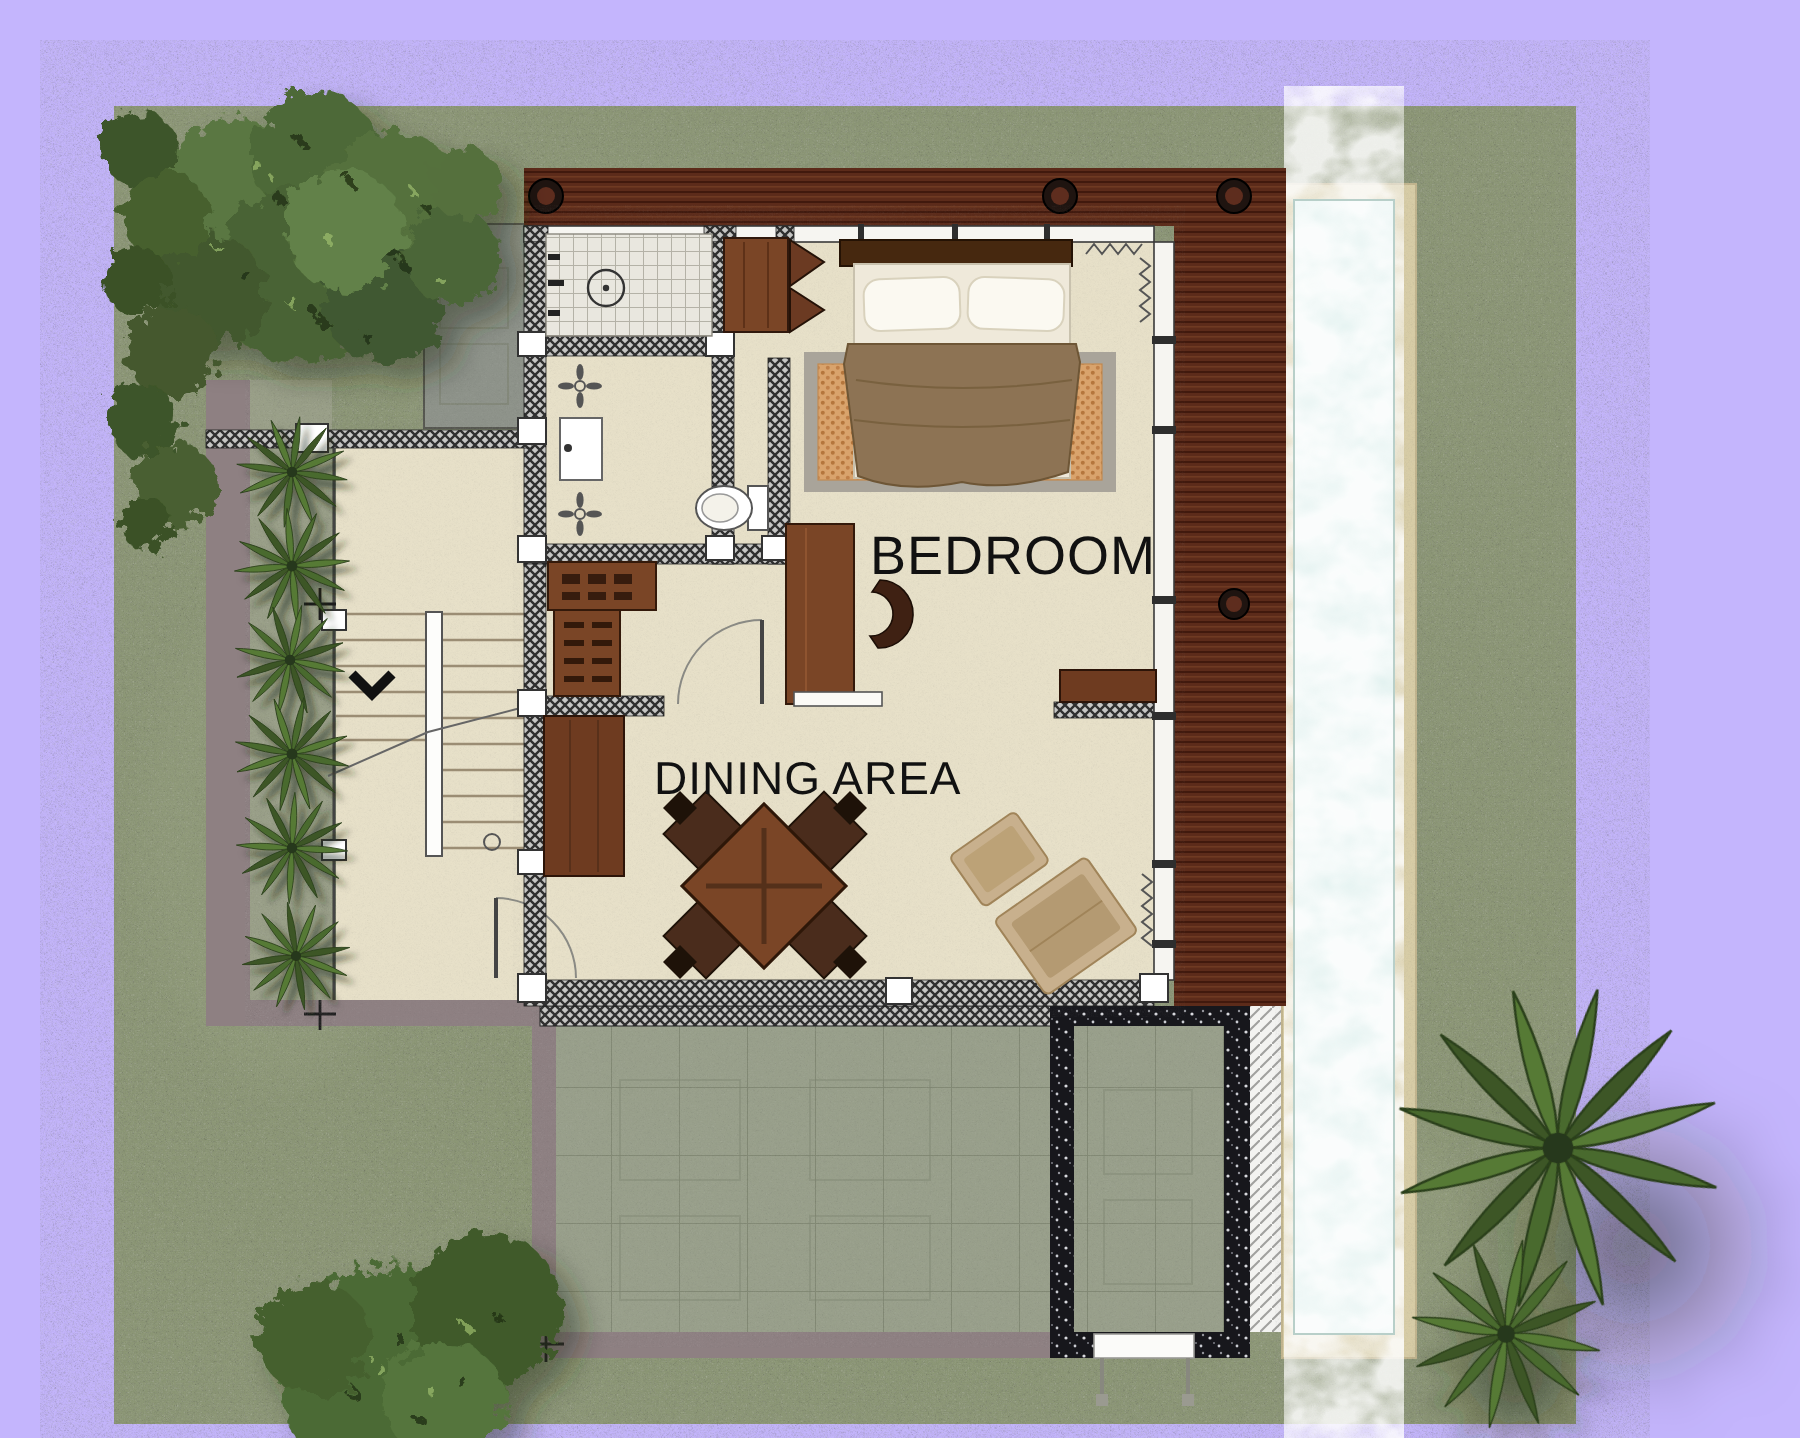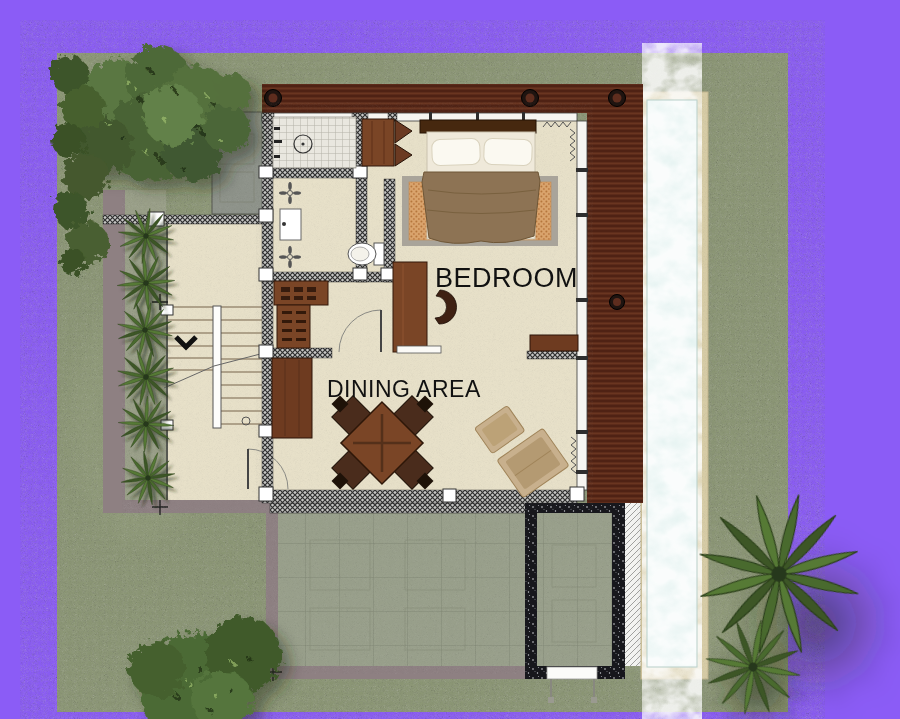--- a/index.html
+++ b/index.html
@@ -1,16 +1,16 @@
 <!DOCTYPE html>
 <html><head>
 <meta charset="utf-8">
 <style>
   html,body{margin:0;padding:0;background:#ffffff;}
-  .stage{position:relative;width:900px;height:719px;background:#8b5cf6;overflow:hidden;
+  .stage{position:relative;width:900px;height:719px;background:#c4b5fd;overflow:hidden;
          font-family:"Liberation Sans",sans-serif;}
   .stage svg{position:absolute;left:0;top:0;}
   text{font-family:"Liberation Sans",sans-serif;font-weight:400;}
 </style>
 </head>
 <body>
 
 <div class="stage">
 <svg width="900" height="719" viewBox="0 0 900 719">
   <defs>

